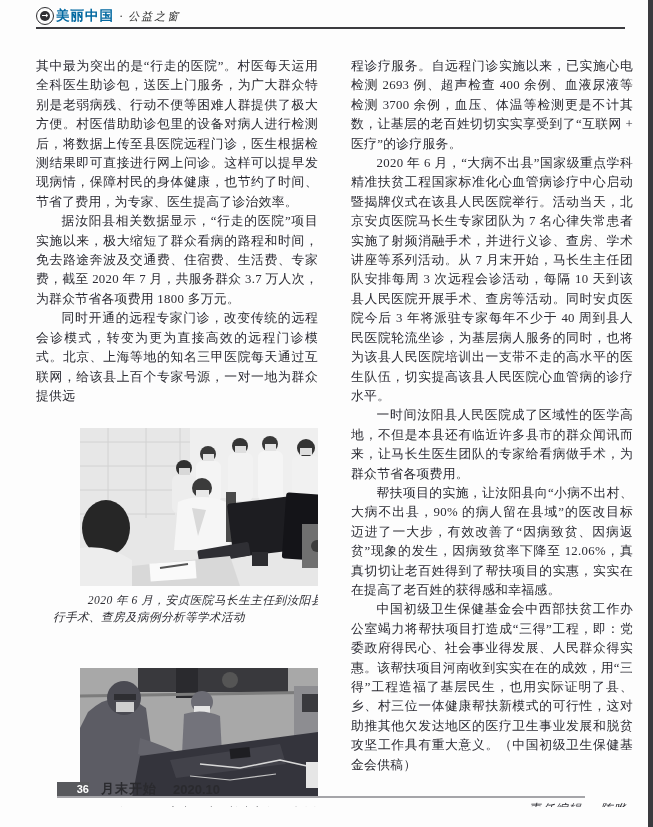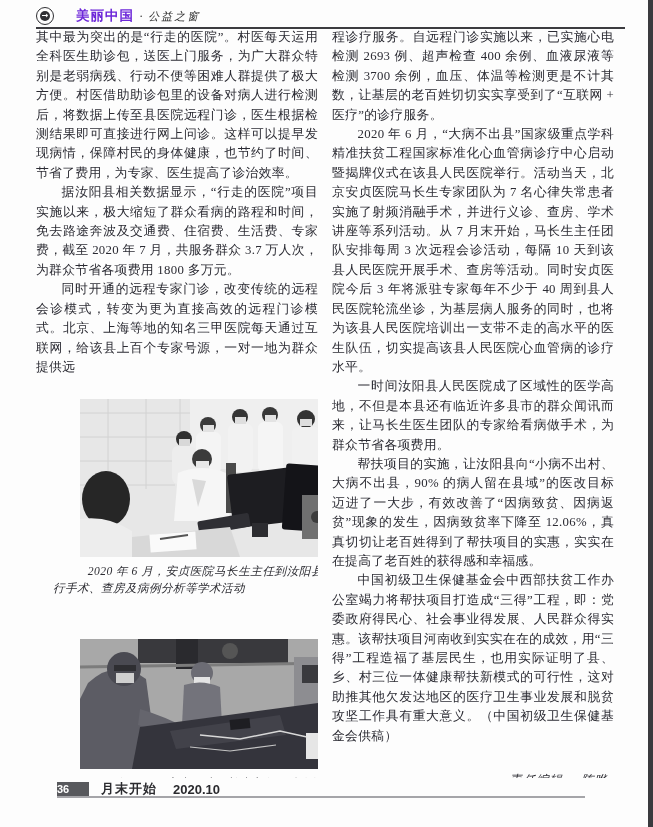--- a/index.html
+++ b/index.html
@@ -12,49 +12,49 @@
     color:#2b2b33;
   }
   .edge-right{position:absolute;top:0;right:0;width:5px;height:827px;background:#3a3a3e;}
 
   
   .header{position:absolute;left:36px;top:6px;width:589px;height:20px;display:flex;align-items:center;}
   .hdr-icon{width:16px;height:16px;border:1.6px solid #2f2f33;border-radius:50%;
     display:flex;align-items:center;justify-content:center;flex:0 0 auto;}
   .hdr-icon-inner{width:10px;height:10px;border-radius:50%;background:#2f2f33;color:#fff;
     font:bold 8px/10px "DejaVu Sans",sans-serif;text-align:center;}
-  .hdr-title{margin-left:22px;font-family:"Liberation Sans","DejaVu Sans",sans-serif;
-    font-weight:bold;font-size:13.5px;letter-spacing:1px;color:#6d28d9;}
+  .hdr-title{margin-left:2px;font-family:"Liberation Sans","DejaVu Sans",sans-serif;
+    font-weight:bold;font-size:13.5px;letter-spacing:1px;color:#0369a1;}
   .hdr-sep{margin:0 5px;color:#444;font-size:13px;}
   .hdr-sub{font-style:italic;font-size:11px;letter-spacing:2px;color:#333;}
   .hdr-rule{position:absolute;left:36px;top:27px;width:589px;height:2px;background:#3c3c40;}
 
   
-  .columns{position:absolute;left:36px;top:28px;width:581px;height:750px;display:flex;gap:14px;}
+  .columns{position:absolute;left:36px;top:57px;width:581px;height:750px;display:flex;gap:33px;}
   .col{width:282px;flex:0 0 282px;overflow:hidden;}
   .col p{margin:0;font-size:12.8px;line-height:19.4px;text-align:justify;
     text-indent:2em;letter-spacing:0.3px;}
   .col p.no-indent{text-indent:0;}
 
   
   figure{margin:5px 0 0 27px;padding:17px;width:252px;}
   figure svg{display:block;}
   .caption{margin:6px 0 0 -27px;width:282px;font-style:italic;font-size:11.6px;
     line-height:17px;text-align:justify;text-indent:3em;letter-spacing:0.4px;color:#2d2d33;}
 
   
   .editor-line{margin-top:26px;text-align:right;padding-right:6px;
     font-style:italic;font-size:12.4px;letter-spacing:1px;color:#2d2d33;}
   .editor-line .name{margin-left:14px;}
 
   
   .footer{position:absolute;left:57px;top:780px;width:528px;height:18px;
     display:flex;align-items:center;}
   .pageno{background:#58595d;color:#ffffff;width:32px;height:15px;
-    font:bold 11px/15px "Liberation Sans","DejaVu Sans",sans-serif;text-align:left;flex:0 0 auto;}
+    font:bold 11px/15px "Liberation Sans","DejaVu Sans",sans-serif;text-align:right;flex:0 0 auto;}
   .journal{margin-left:12px;font-family:"Liberation Sans","DejaVu Sans",sans-serif;
     font-weight:bold;font-size:13px;color:#2a2a2e;letter-spacing:1px;}
   .issue{margin-left:16px;font-family:"Liberation Sans","DejaVu Sans",sans-serif;
     font-weight:bold;font-size:13px;color:#2a2a2e;}
   .footer-rule{position:absolute;left:57px;top:796px;width:528px;height:2px;background:#a5a5a9;}
 </style>
 </head>
 <body>
 
 <div class="page">

